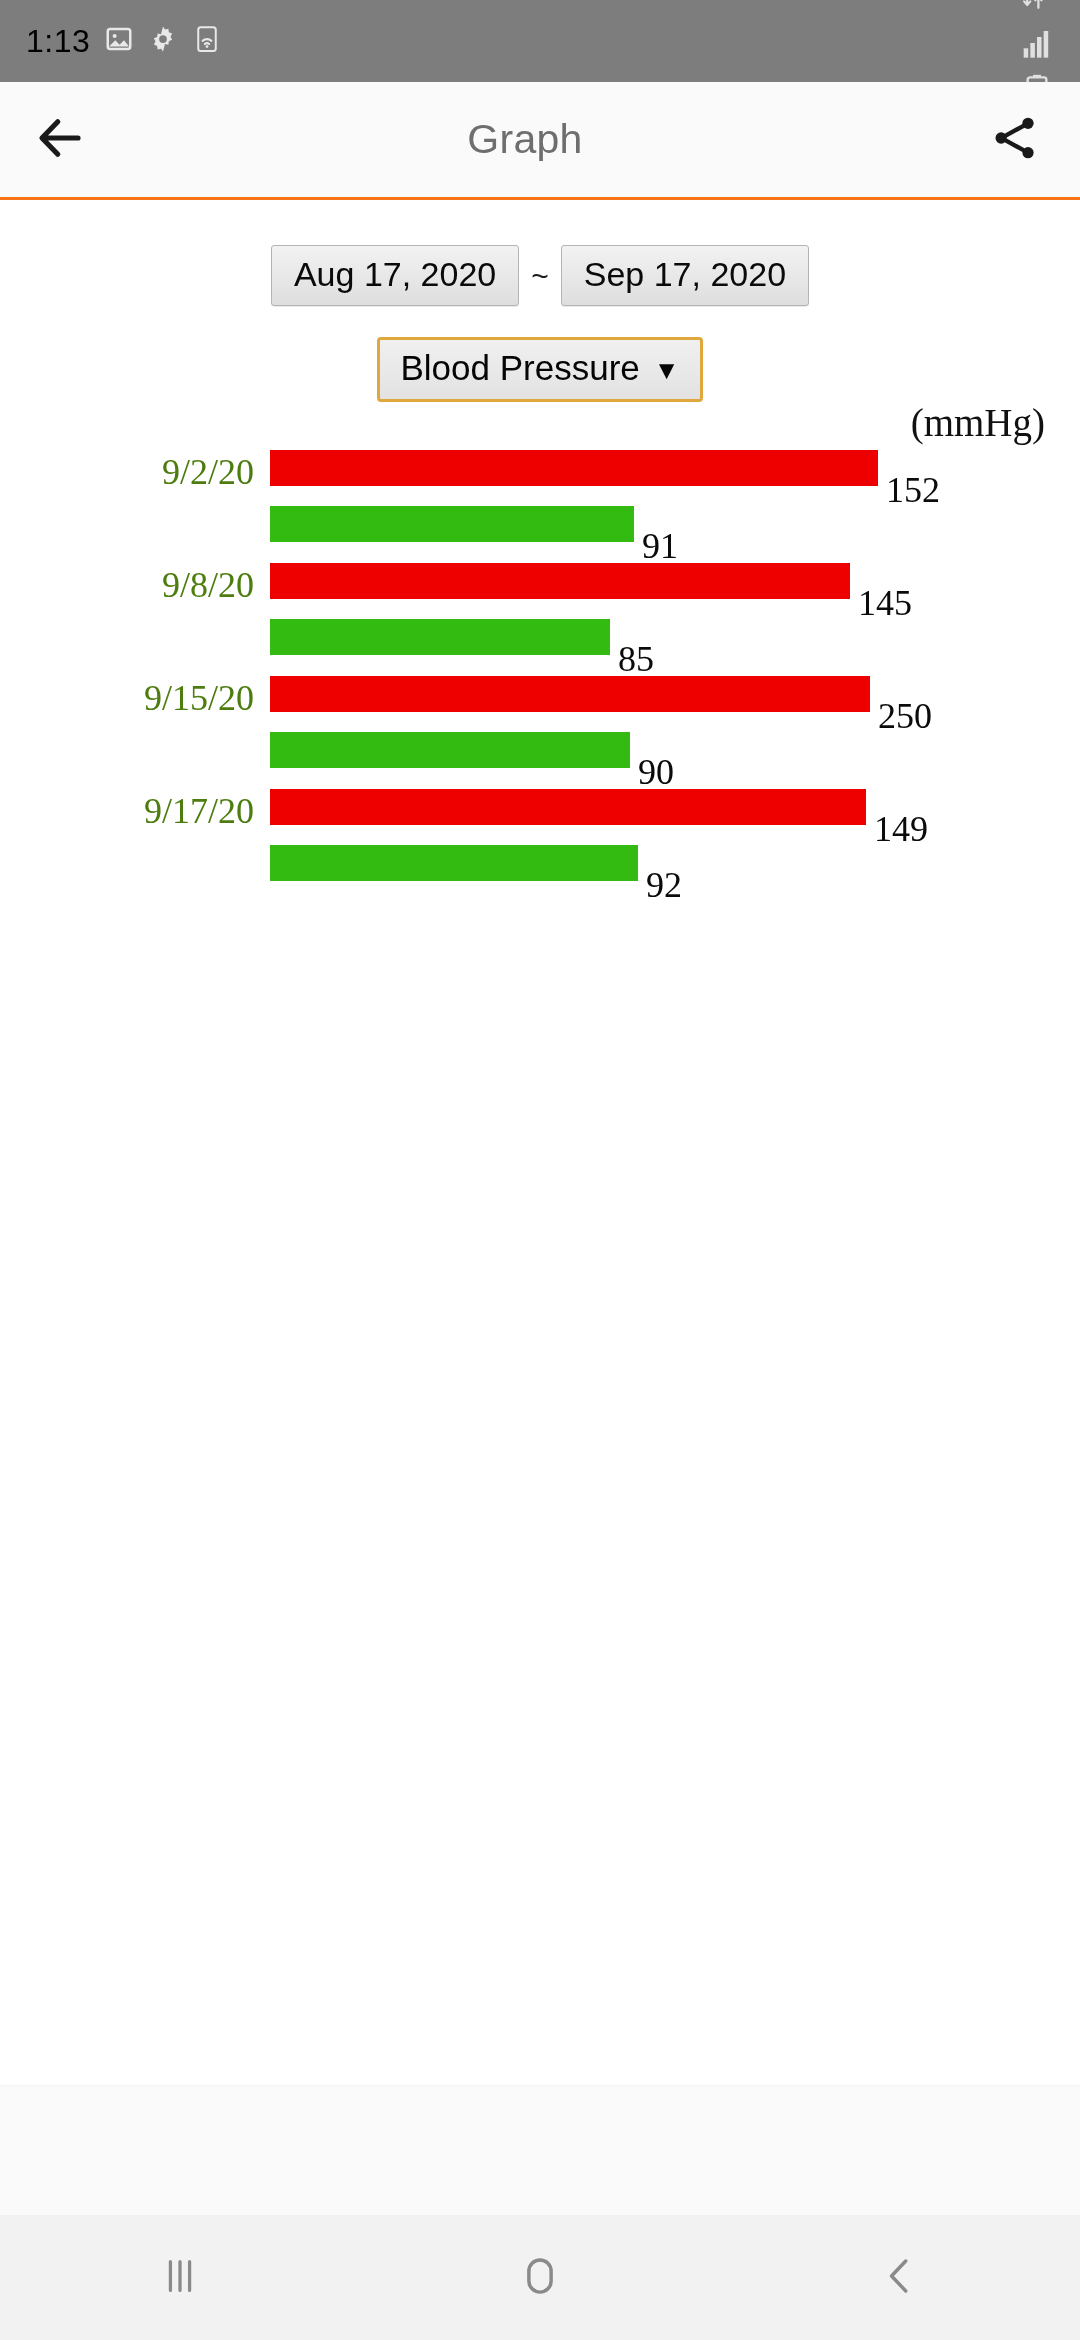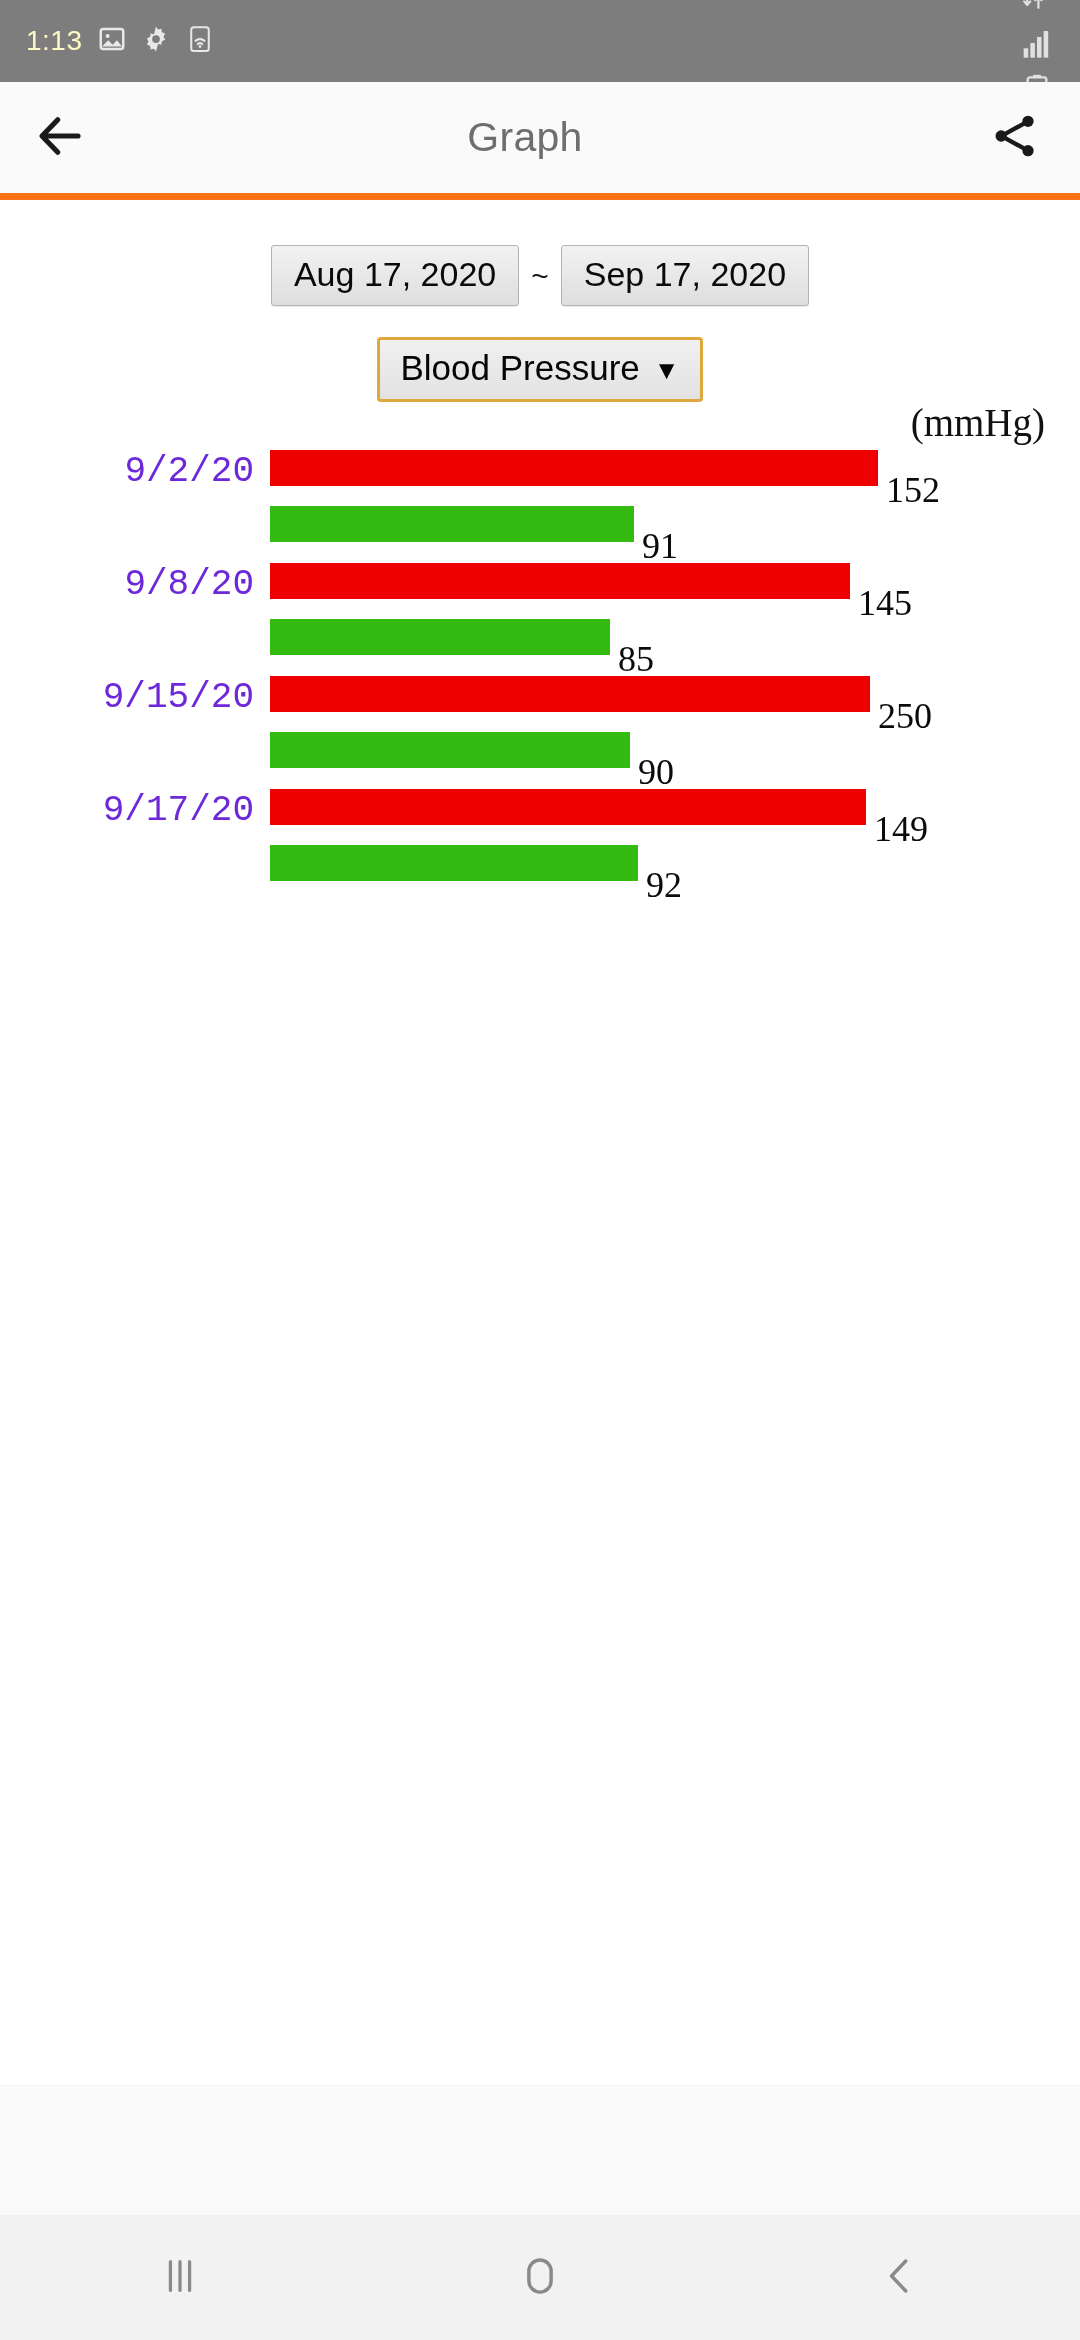--- a/index.html
+++ b/index.html
@@ -12,28 +12,28 @@
   #screen { position: relative; width: 1080px; height: 2340px; background:#ffffff; }
 
   
   .statusbar {
     position: absolute; top:0; left:0; width:1080px; height:82px;
     background:#7d7d7d; display:flex; align-items:center;
     padding: 0 26px; color:#ffffff;
   }
   .sb-left { display:flex; align-items:center; gap:14px; }
   .sb-right { margin-left:auto; display:flex; align-items:center; gap:11px;flex-direction:column; }
-  .sb-time { font-size:28px; font-weight:400; letter-spacing:0.5px; color:#fef9c3; }
+  .sb-time { font-size:32px; font-weight:400; letter-spacing:0.5px; color:#000000; }
   .sb-ico { display:block; }
 
   
   .appbar {
     position:absolute; top:82px; left:0; width:1080px; height:118px;
     background:#fafafa; display:flex; align-items:center;
-    border-bottom:7px solid #f97316;
+    border-bottom:3px solid #f97316;
   }
   .appbar-back { width:120px; display:flex; justify-content:center; align-items:center; height:118px; }
   .appbar-title {
     flex:1; text-align:center; font-size:41px; color:#6e6e6e; font-weight:400;
     letter-spacing:0.3px; margin-left:-20px;
   }
   .appbar-share { width:130px; display:flex; justify-content:center; align-items:center; height:118px; }
 
   
   .date-row {
@@ -80,21 +80,21 @@
   .bar.dia { background:#33bb11; }
   .bar-val {
     position:absolute; top:2px;
     font-size:36px; color:#0b0b0b; font-family:"Liberation Serif", serif;
     white-space:nowrap;
     margin-top:24px;
   }
   .grp-label {
     position:absolute; left:0; top:8px; width:262px; text-align:right;
     padding-right:8px;
-    font-size:36px; color:#6d28d9; font-family:Liberation Mono, monospace;
+    font-size:36px; color:#4d7c0f; font-family:Liberation Serif, serif;
   }
 
   
   .footer-strip {
     position:absolute; left:0; top:2085px; width:1080px; height:130px;
     background:#fafafa; border-top:1px solid #f4f4f4;
   }
 
   
   .navbar {

